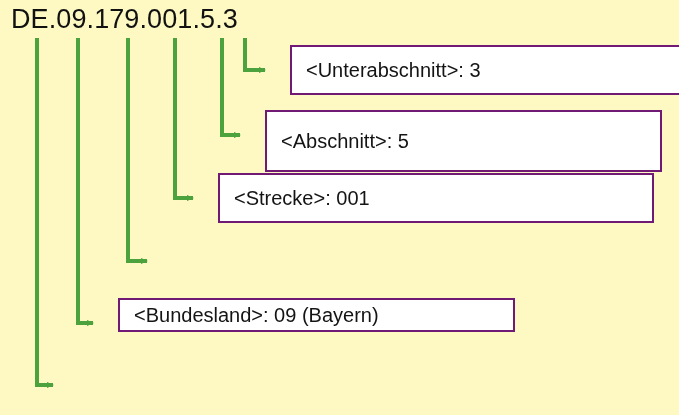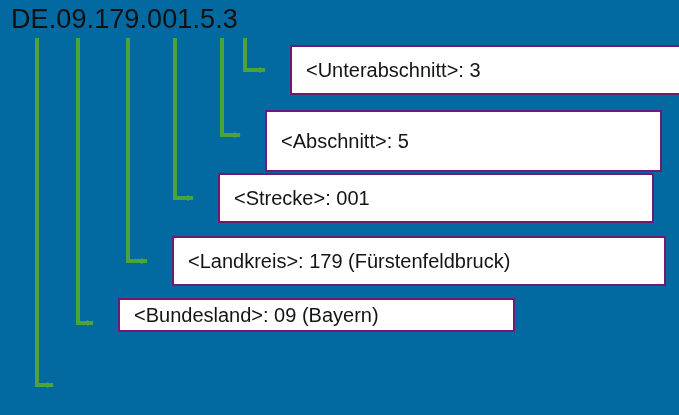--- a/index.html
+++ b/index.html
@@ -1,18 +1,18 @@
 <!DOCTYPE html>
 <html><head>
 <meta charset="utf-8">
 <style>
   html,body{margin:0;padding:0;background:#ffffff;}
   body{width:679px;height:415px;overflow:hidden;
        font-family:"Liberation Sans","DejaVu Sans",sans-serif;}
-  #stage{position:relative;width:679px;height:415px;background:#0369a1;}
+  #stage{position:relative;width:679px;height:415px;background:#fef9c3;}
   #code-label{position:absolute;left:11px;top:4px;font-size:27px;line-height:30px;
               color:#111111;letter-spacing:0.1px;white-space:nowrap;}
   .connectors{position:absolute;left:0;top:0;width:679px;height:415px;}
   .node{position:absolute;box-sizing:border-box;background:#ffffff;
         border:2px solid #701a75;display:flex;align-items:center;margin-left:20px;}
   .node-text{font-size:20px;line-height:22px;color:#141414;white-space:nowrap;
              padding-left:14px;}
   .n1{left:270px;top:45px;width:396px;height:50px;}
   .n2{left:245px;top:110px;width:397px;height:62px;}
   .n3{left:198px;top:173px;width:436px;height:50px;}
@@ -48,22 +48,19 @@
   </div>
 
   <div class="node n2">
     <span class="node-text">&lt;Abschnitt&gt;: 5</span>
   </div>
 
   <div class="node n3">
     <span class="node-text">&lt;Strecke&gt;: 001</span>
   </div>
 
-  <div class="node n4">
-    <span class="node-text">&lt;Landkreis&gt;: 179 (Fürstenfeldbruck)</span>
-  </div>
 
   <div class="node n5">
     <span class="node-text">&lt;Bundesland&gt;: 09 (Bayern)</span>
   </div>
 
 
 </div>
 
 </body></html>

